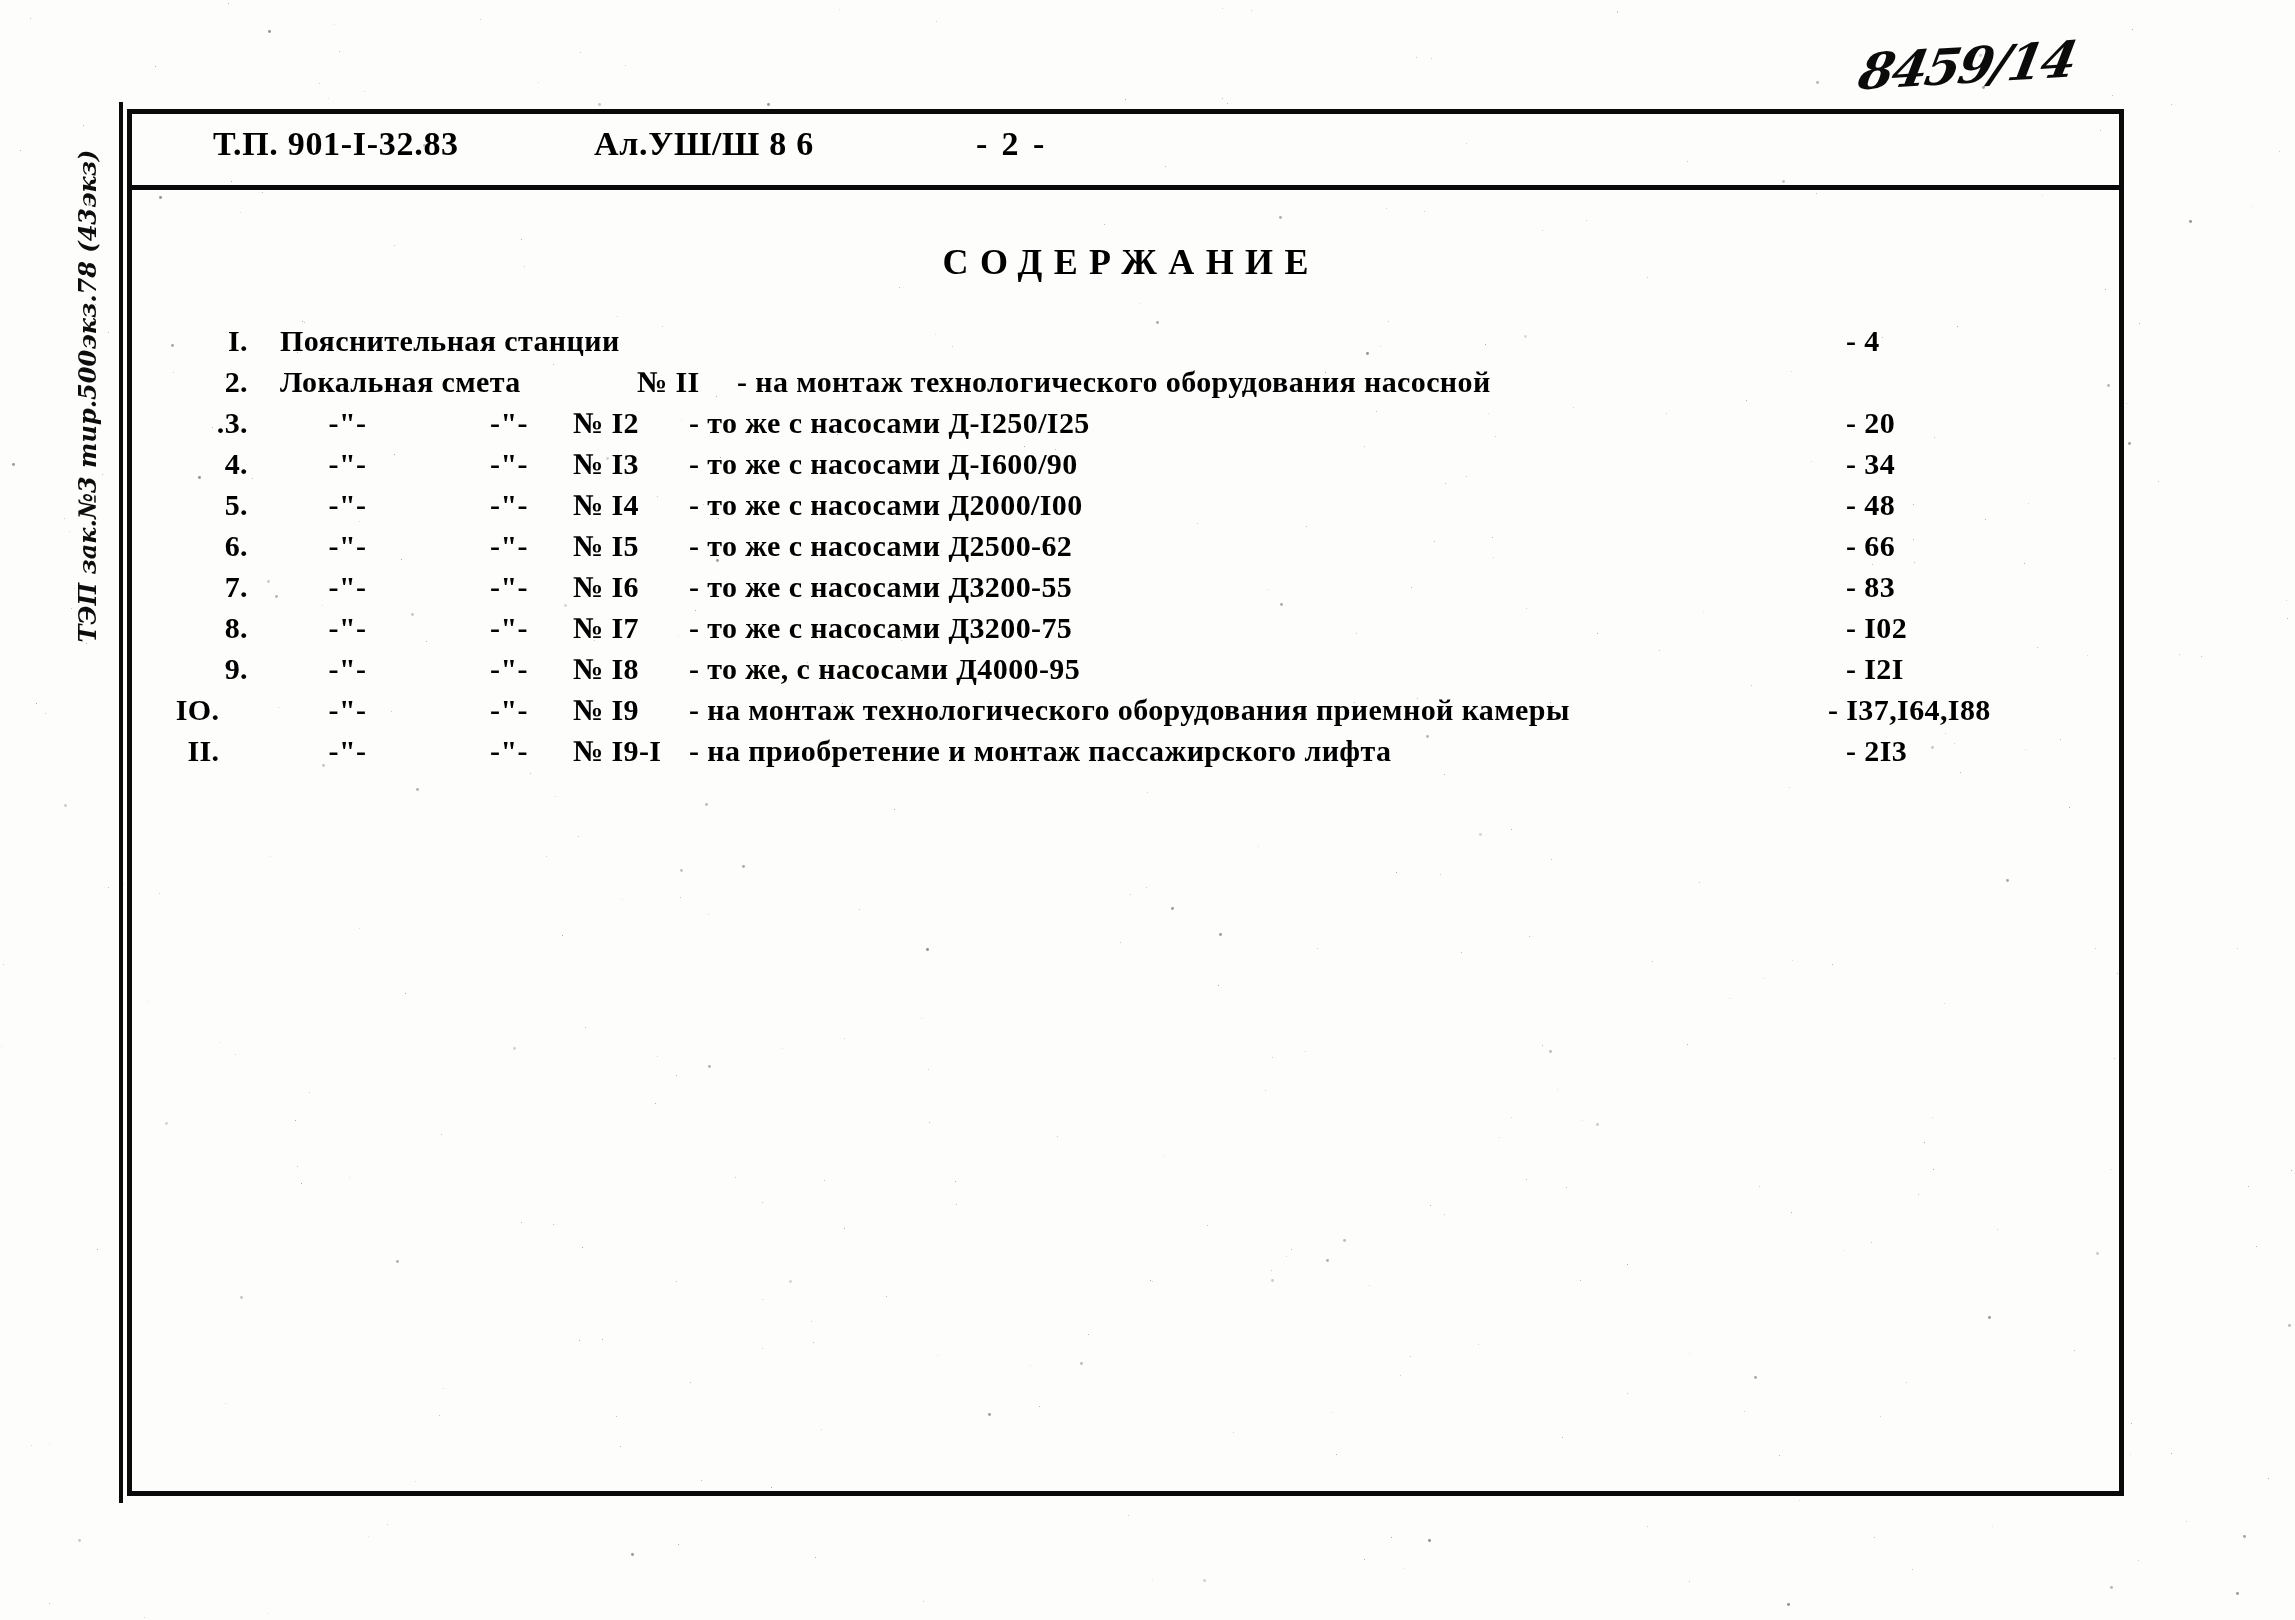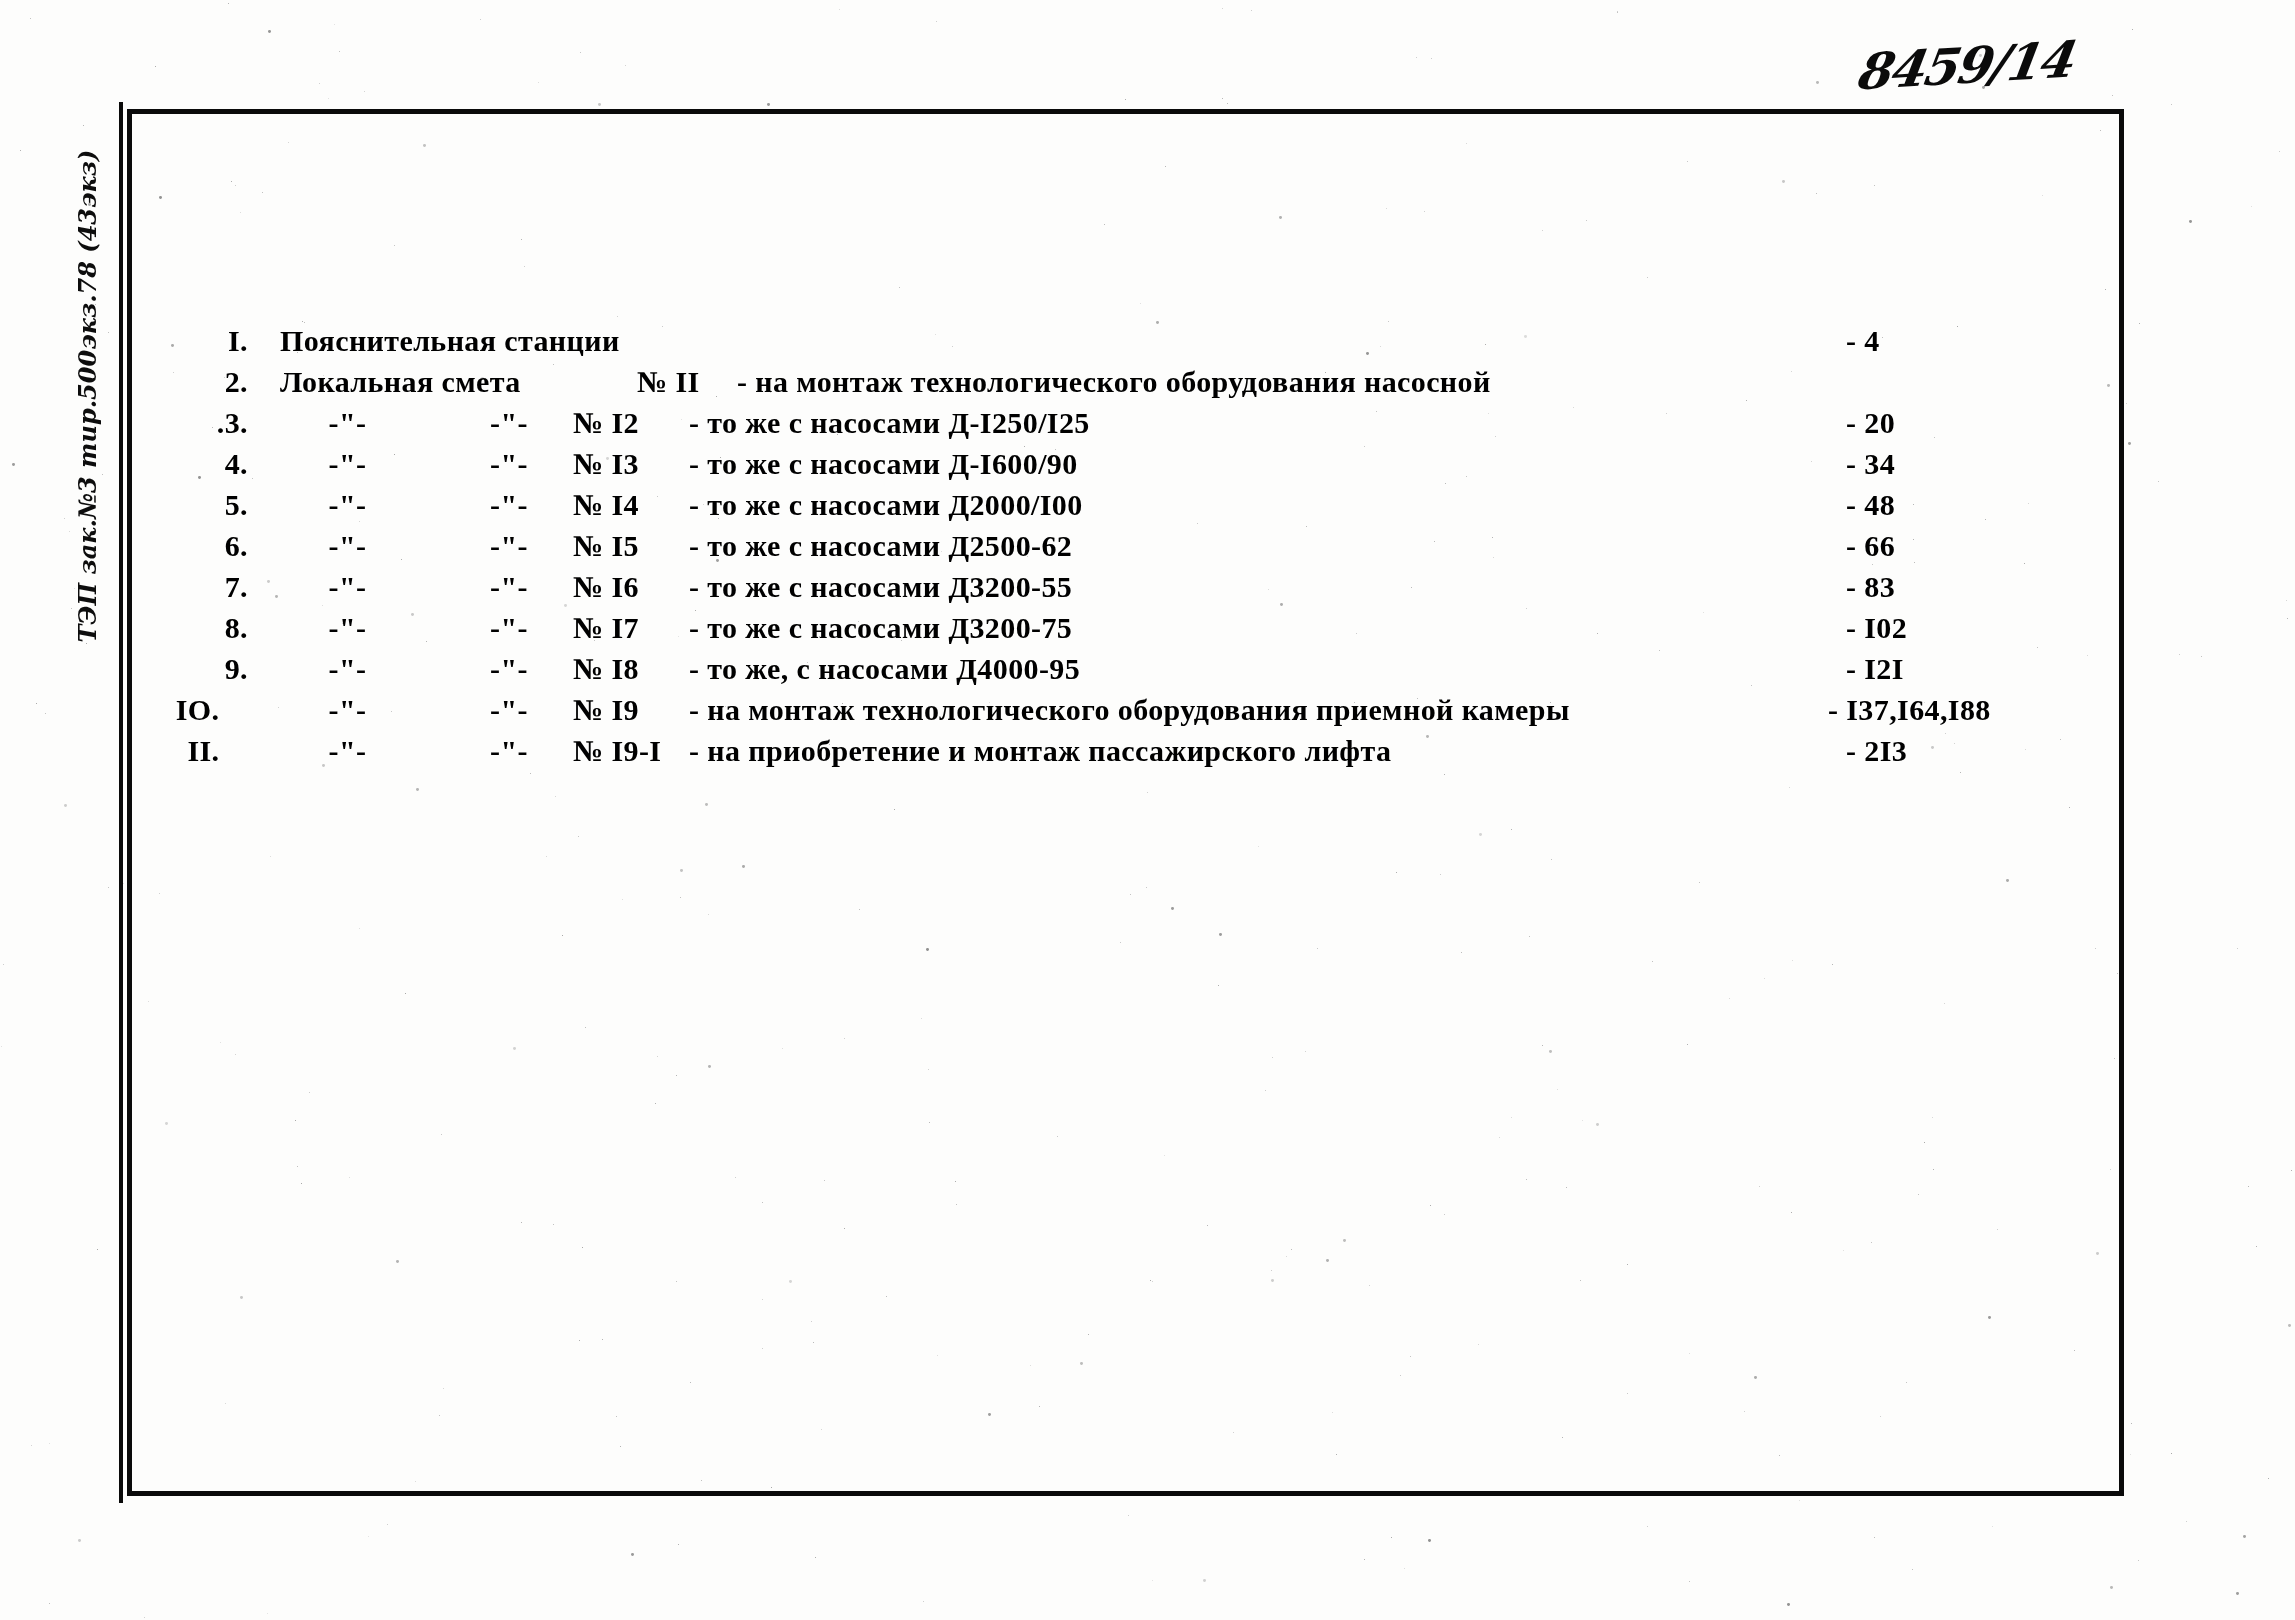--- a/index.html
+++ b/index.html
@@ -617,21 +617,27 @@
     </div>
 
   <div id="corner-number">8459/14</div>
 
   <div id="margin-note">ТЭП зак.№3 тир.500экз.78 (43экз)</div>
 
   <div id="frame-inner-left"></div>
 
   <div id="sheet-frame"></div>
 
-
+  <div id="header-band">
+    <div class="hdr-cell" id="hdr-code">Т.П. 901-I-32.83</div>
+    <div class="hdr-cell" id="hdr-album">Ал.УШ/Ш 8 6</div>
+    <div class="hdr-cell" id="hdr-page">- 2 -</div>
+  </div>
+
+  <div id="contents-title">СОДЕРЖАНИЕ</div>
 
   <div id="toc">
 
     <div class="toc-row row1">
       <span class="c-num">I.</span>
       <span class="c-smeta" style="left:153px">Пояснительная станции</span>
       <span class="c-page">- 4</span>
     </div>
 
     <div class="toc-row">

